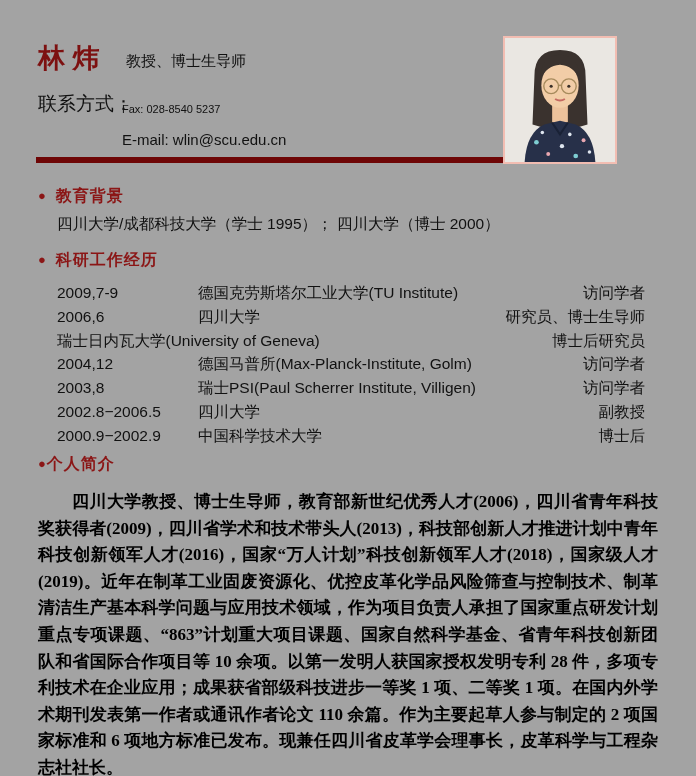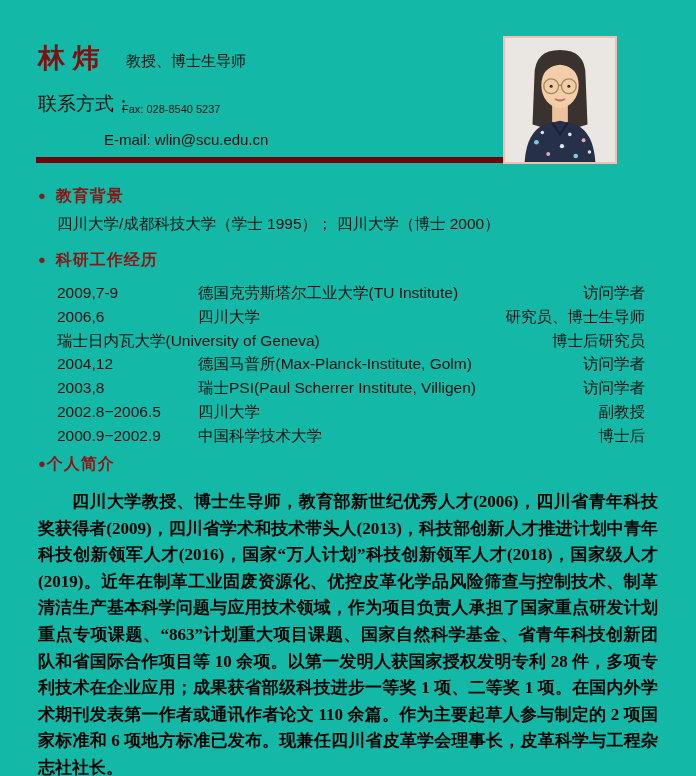--- a/index.html
+++ b/index.html
@@ -2,21 +2,21 @@
 <html lang="zh"><head>
 <meta charset="utf-8">
 <style>
   * { margin: 0; padding: 0; box-sizing: border-box; }
   html, body { background: #ffffff; }
   body { font-family: "Liberation Sans", sans-serif; color: #000; }
   .page {
     position: relative;
     width: 696px;
     height: 776px;
-    background: #14b8a6;
+    background: #a3a3a3;
     overflow: hidden;
   }
   
   .name {
     position: absolute; left: 38px; top: 40px;
     font-size: 27px; font-weight: bold; color: #7d1010;
     font-family: "Liberation Sans", sans-serif;
   }
   .job-title {
     position: absolute; left: 126px; top: 52px;
@@ -24,21 +24,21 @@
   }
   .contact-label {
     position: absolute; left: 38px; top: 91px;
     font-size: 19px; color: #111;
   }
   .contact-fax {
     position: absolute; left: 122px; top: 103px;
     font-size: 11px; color: #111;
   }
   .contact-email {
-    position: absolute; left: 104px; top: 131px;
+    position: absolute; left: 122px; top: 131px;
     font-size: 15px; color: #111;
   }
   .maroon-bar {
     position: absolute; left: 36px; top: 157px;
     width: 470px; height: 6px;
     background: #6e0606;
   }
   .photo {
     position: absolute; left: 503px; top: 36px;
     width: 114px; height: 128px;

